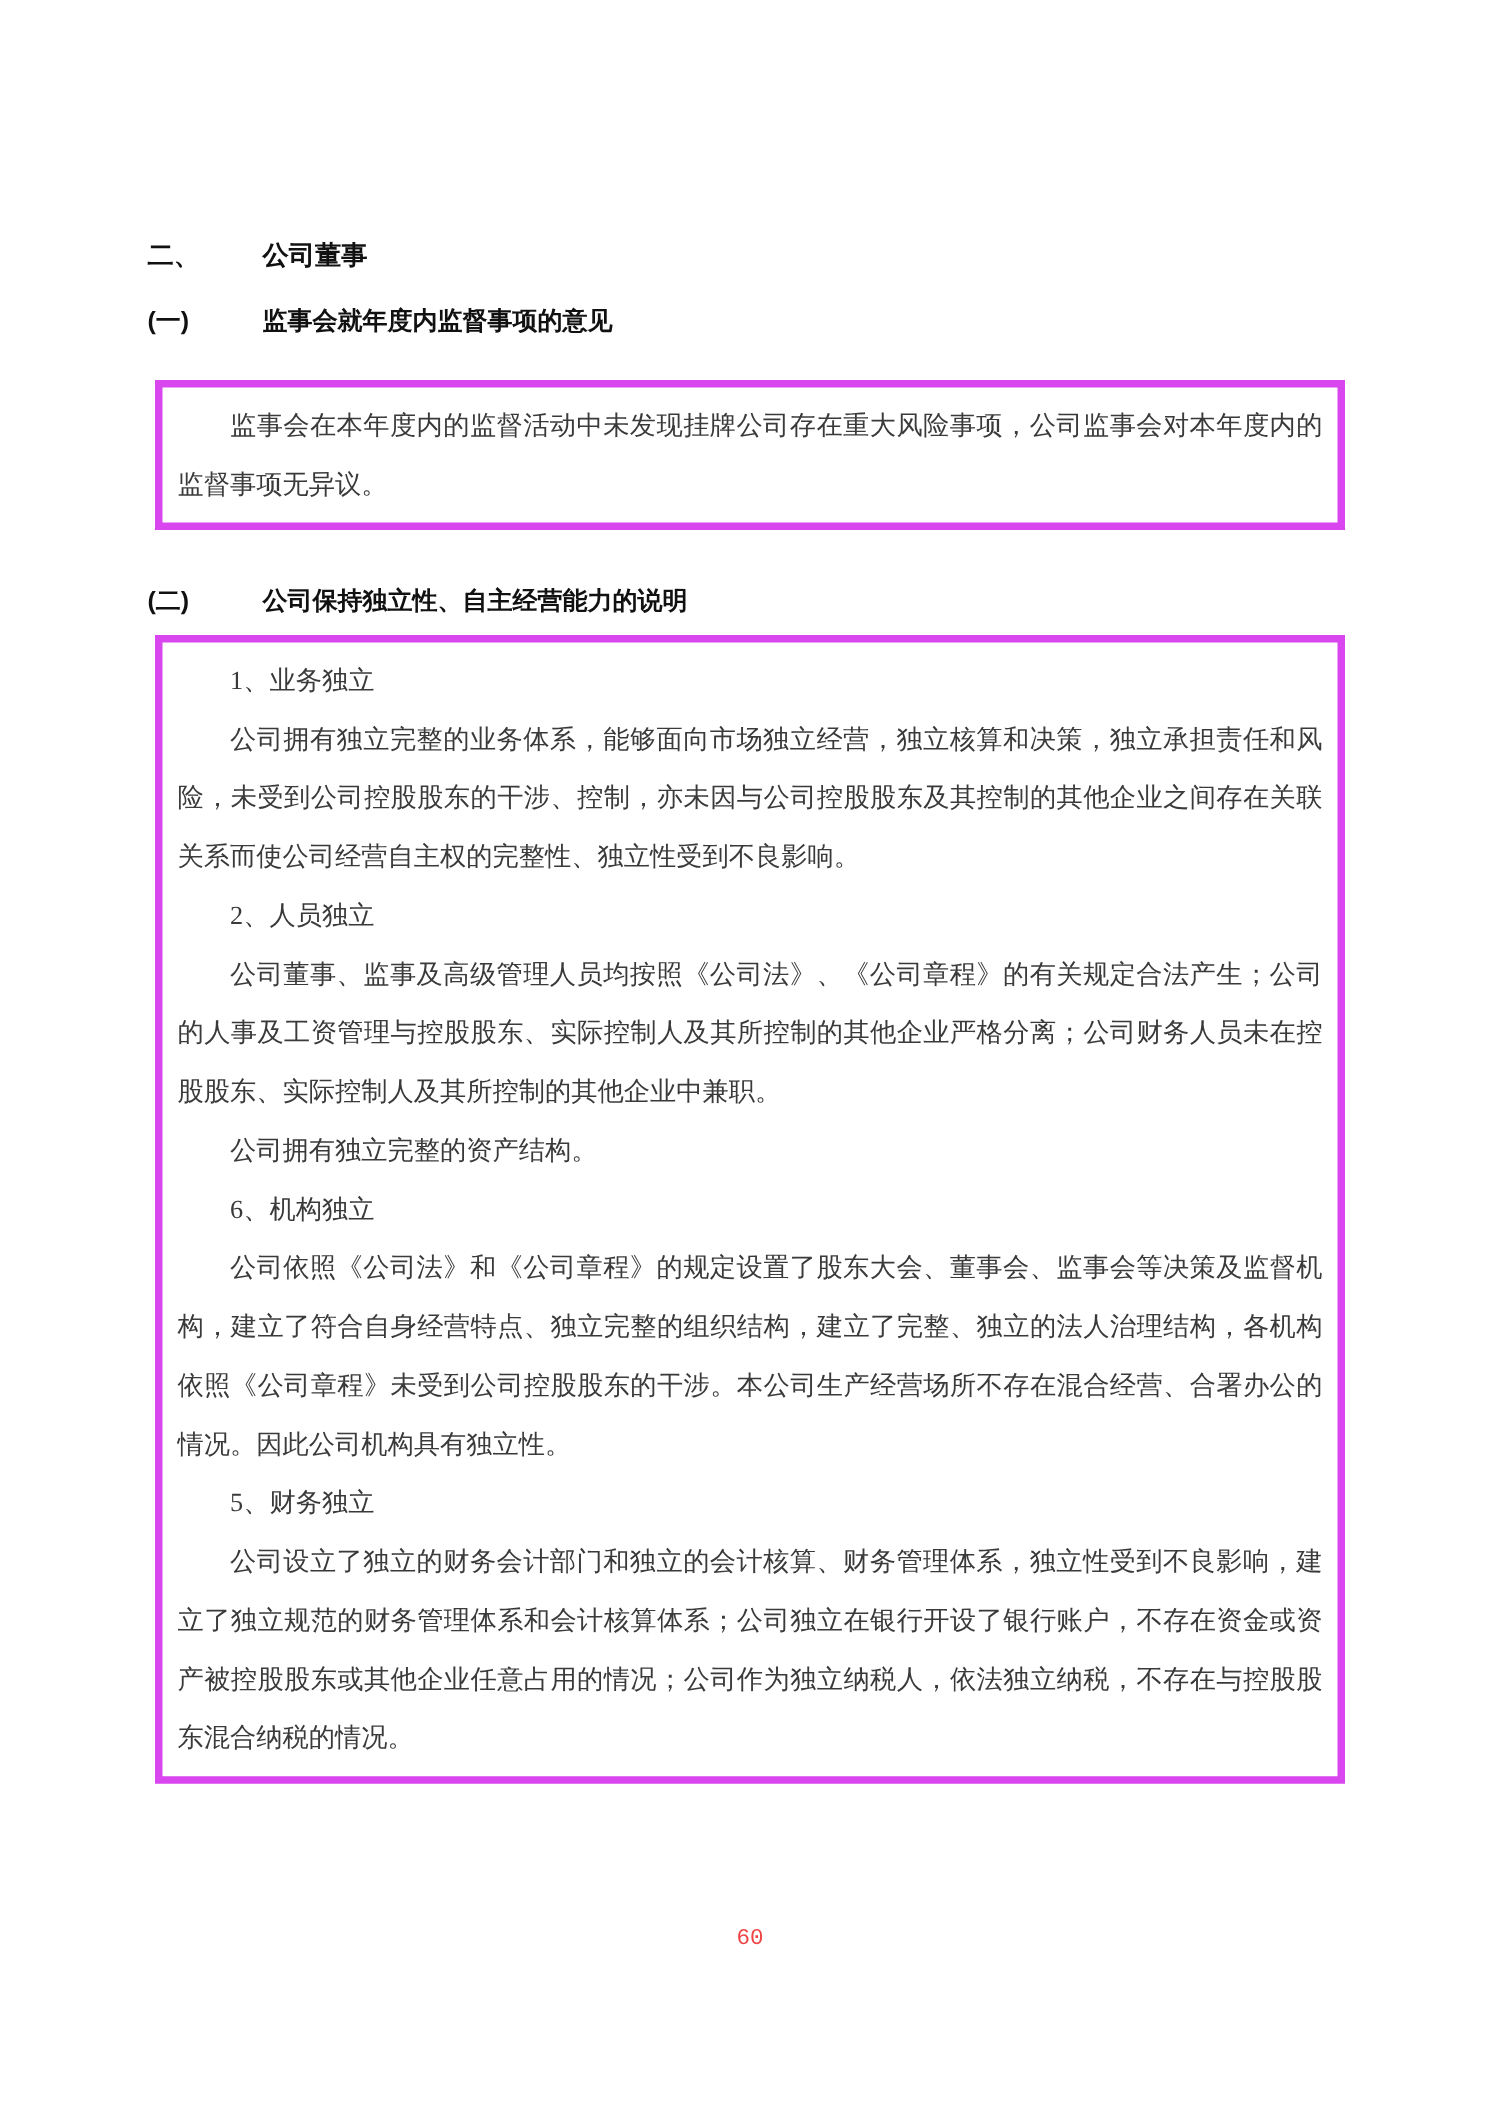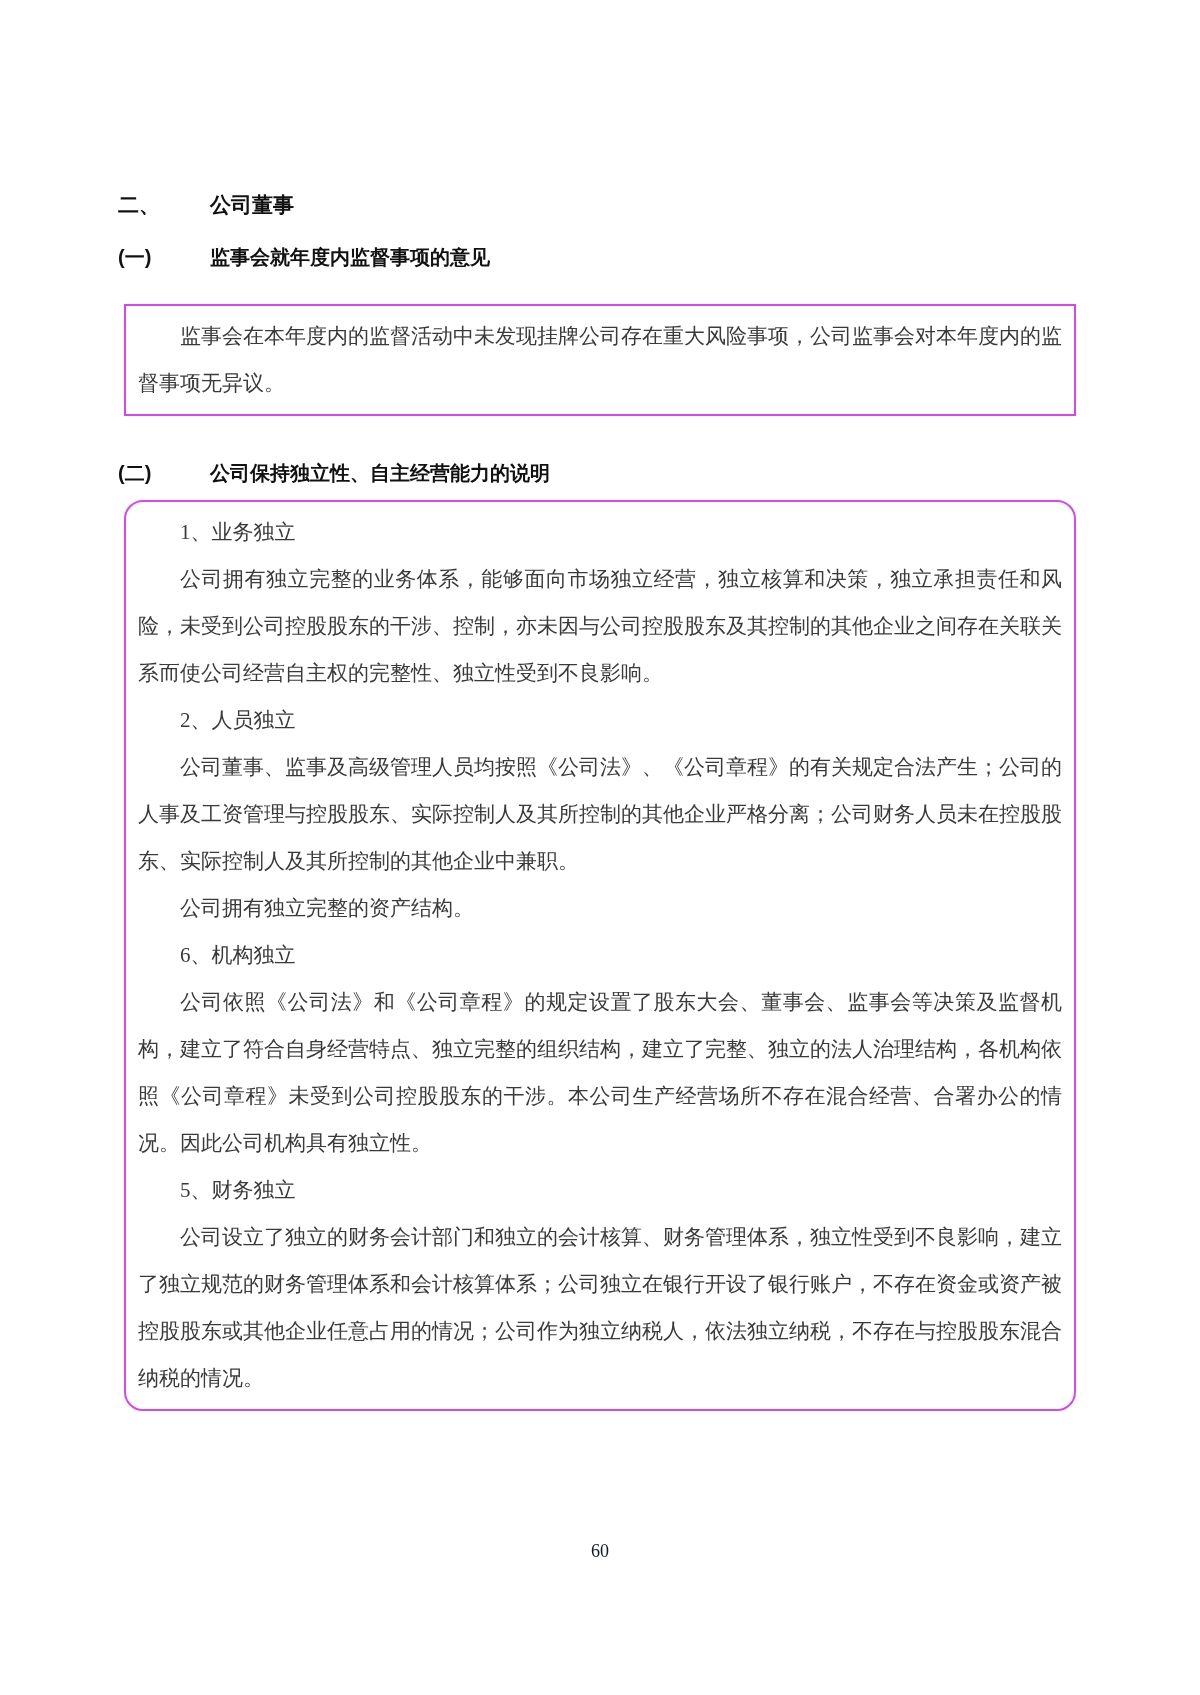--- a/index.html
+++ b/index.html
@@ -44,43 +44,43 @@
   .sub-heading .h-label {
     width: 92px;
     flex: 0 0 92px;
   }
   .sub-heading-1 { margin-top: 22px; }
   .sub-heading-2 { margin-top: 42px; }
   .text-box {
     box-sizing: border-box;
     margin-left: 6px;
     width: 952px;
-    border: 2px solid #d946ef;
+    border: 6px solid #d946ef;
     padding: 7px 12px;
     font-size: 21px;
     line-height: 47px;
     text-align: justify;
     color: #3a3a3a;
   }
   .text-box-1 { margin-top: 32px; }
-  .text-box-2 { margin-top: 12px; border-radius: 19px; }
+  .text-box-2 { margin-top: 12px; }
   .para {
     margin: 0;
     text-indent: 2em;
   }
   .page-number {
     position: absolute;
     top: 1538px;
     left: 0;
     width: 100%;
     text-align: center;
     font-size: 18px;
     line-height: 26px;
-    color: #0f172a;
-    font-family: Liberation Serif, serif;
+    color: #ef4444;
+    font-family: Liberation Mono, monospace;
   }
 </style>
 </head>
 <body>
 
 <div class="page">
   <div class="content">
 
     <div class="section-heading">
       <span class="h-label">二、</span>

